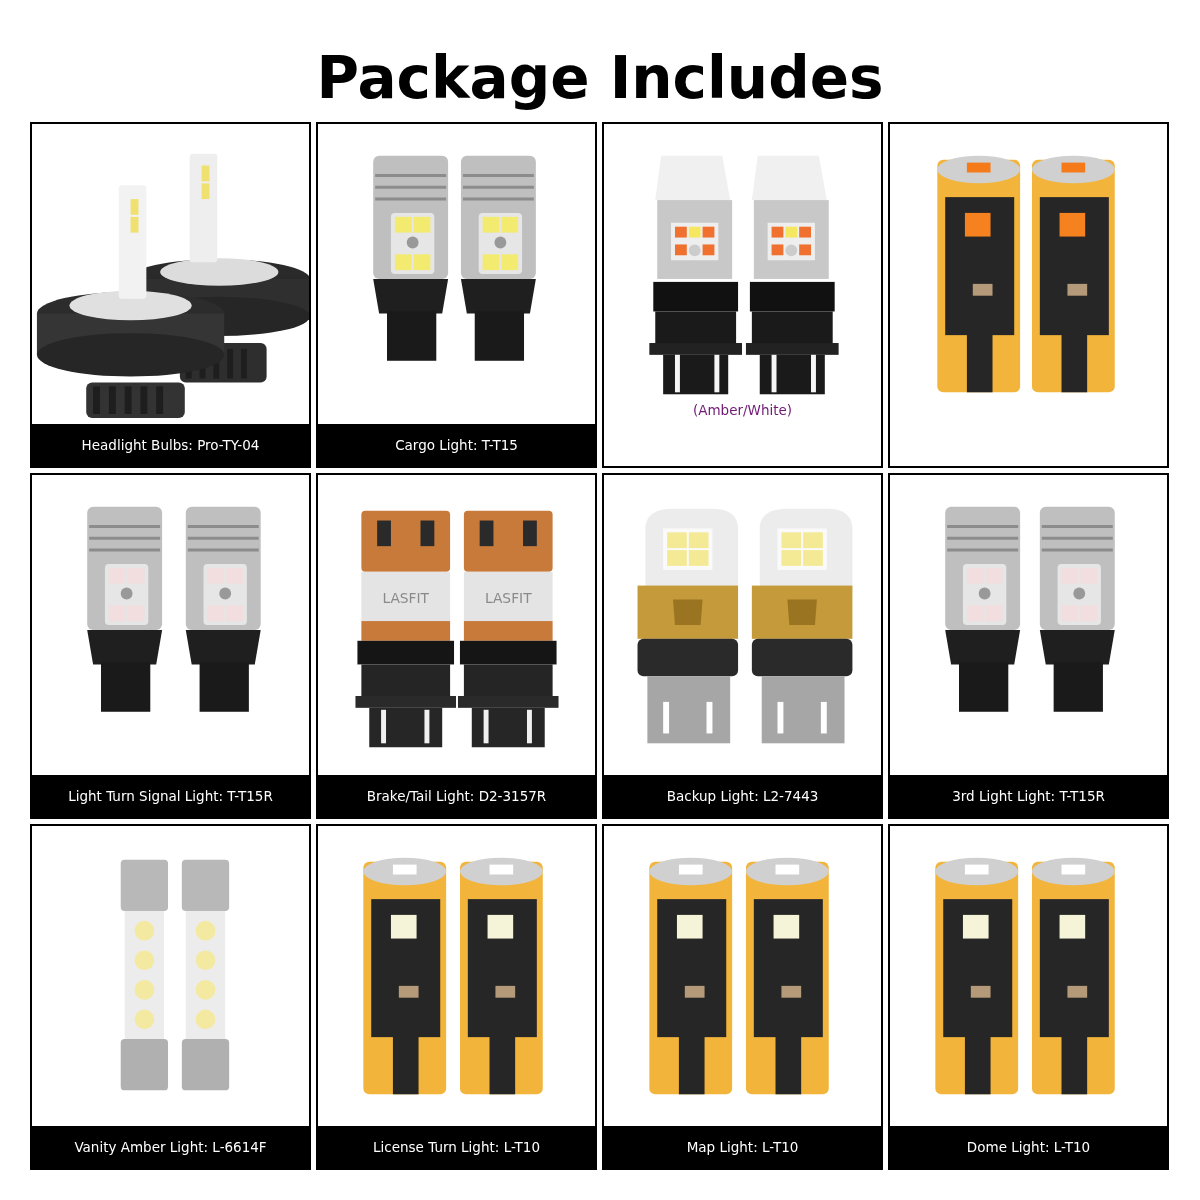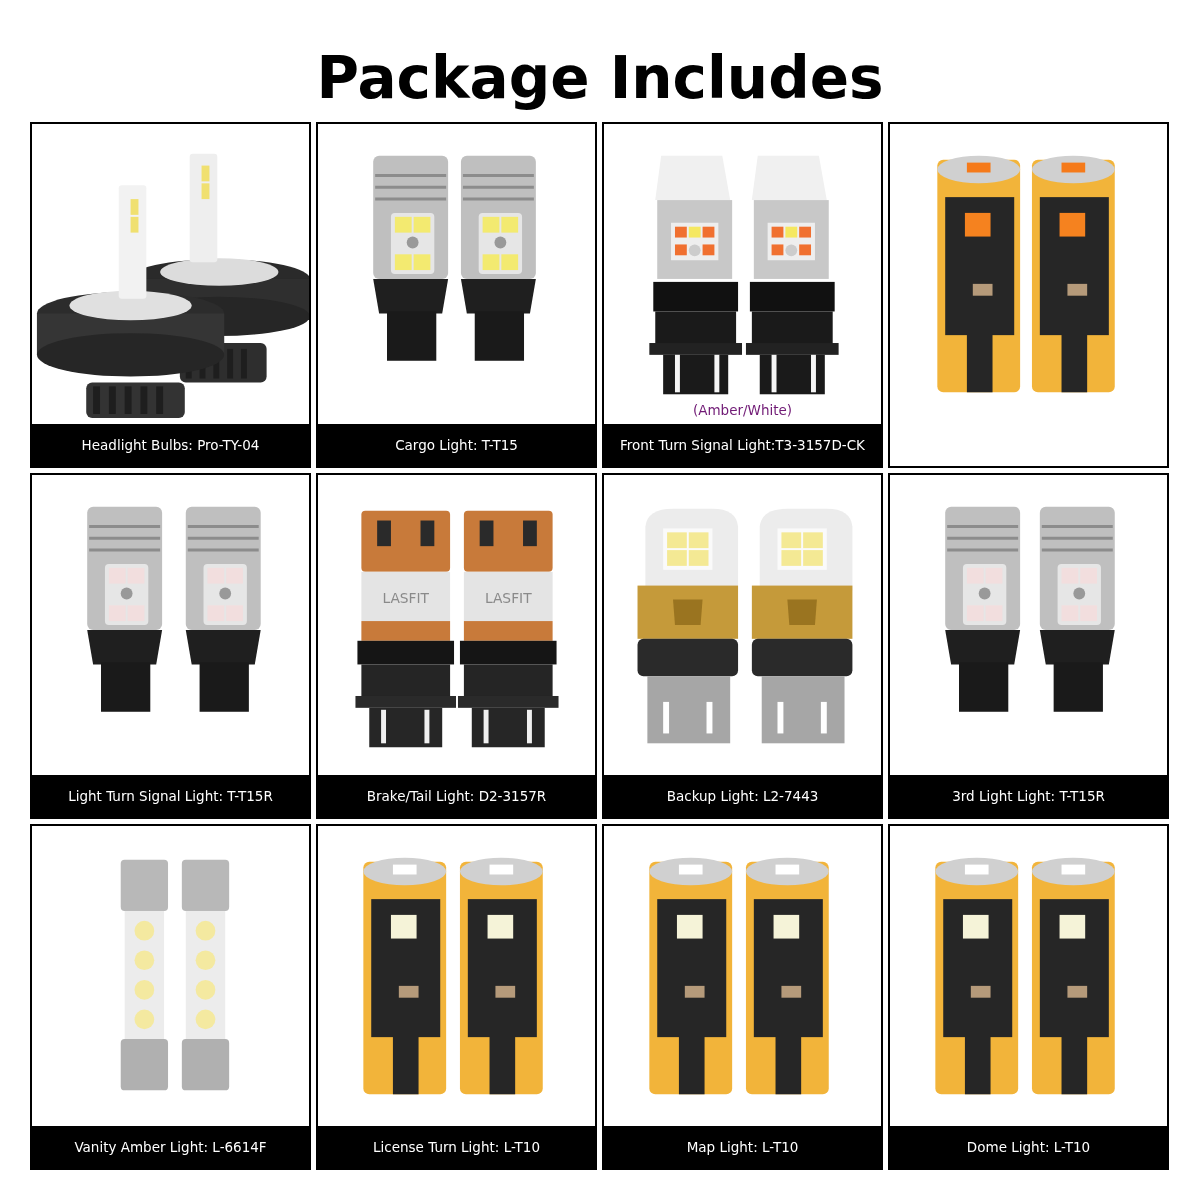--- a/index.html
+++ b/index.html
@@ -138,21 +138,20 @@
           <rect x="100" y="120" width="12" height="11" fill="#f07030"></rect>
         <rect x="50" y="158" width="86" height="30" fill="#111"></rect>
         <rect x="52" y="188" width="82" height="40" fill="#1a1a1a"></rect>
         <rect x="46" y="220" width="94" height="12" fill="#222"></rect>
         <rect x="60" y="232" width="66" height="40" fill="#1a1a1a"></rect>
         <rect x="72" y="232" width="5" height="38" fill="#f5f5f5"></rect>
           <rect x="112" y="232" width="5" height="38" fill="#f5f5f5"></rect>
       </g>
     </svg>
     <div class="note">(Amber/White)</div>
-    <div class="caption">Front Turn Signal Light:T3-3157D-CK</div>
   </div>
 
   <div class="cell" style="left:858px;top:0">
     <svg class="art" viewBox="0 0 281 302">
       <g>
         <rect x="48" y="34" width="84" height="236" rx="6" fill="#f2b43a"></rect>
         <rect x="56" y="72" width="70" height="140" fill="#262626"></rect>
         <rect x="78" y="210" width="26" height="60" fill="#262626"></rect>
         <ellipse cx="90" cy="44" rx="42" ry="14" fill="#d0d0d0"></ellipse>
         <rect x="78" y="37" width="24" height="10" fill="#f57a1a"></rect>

